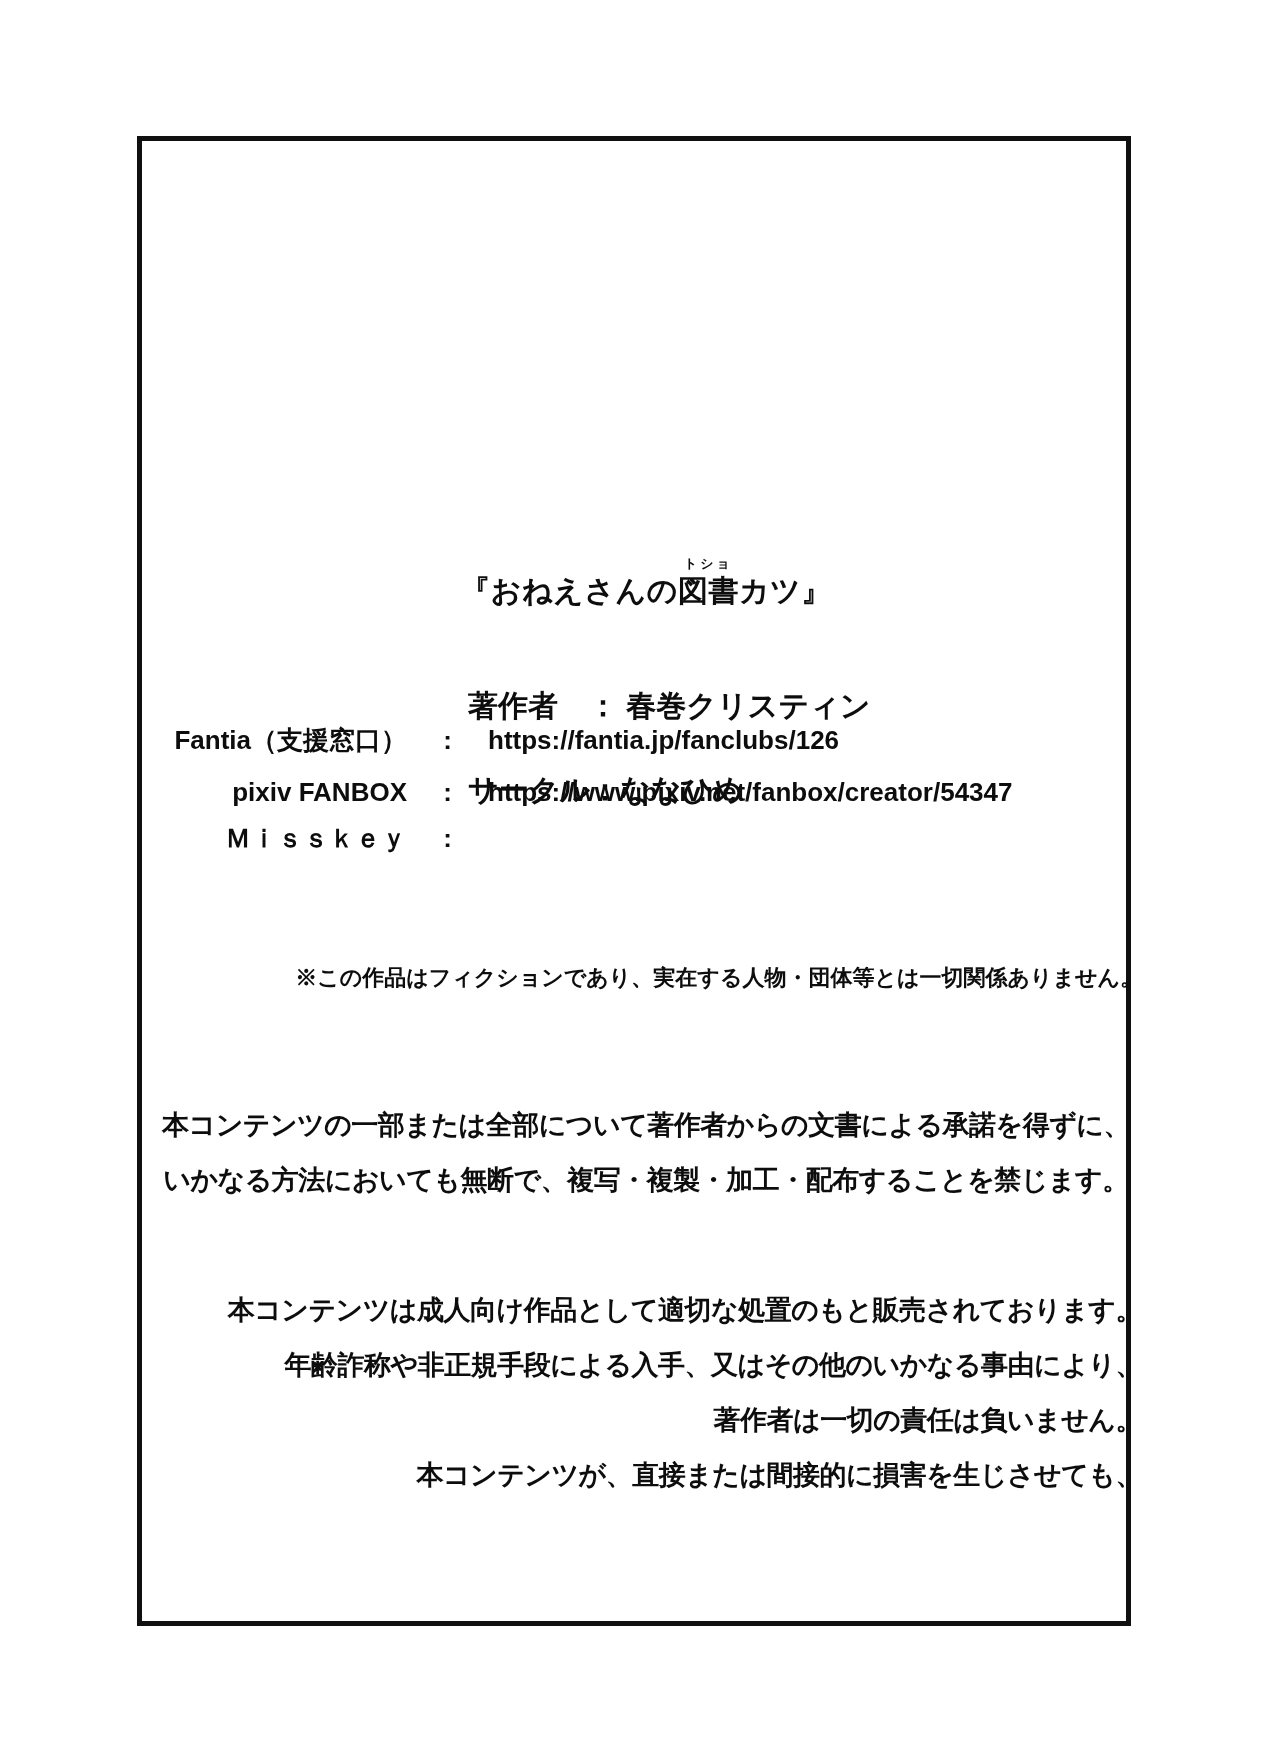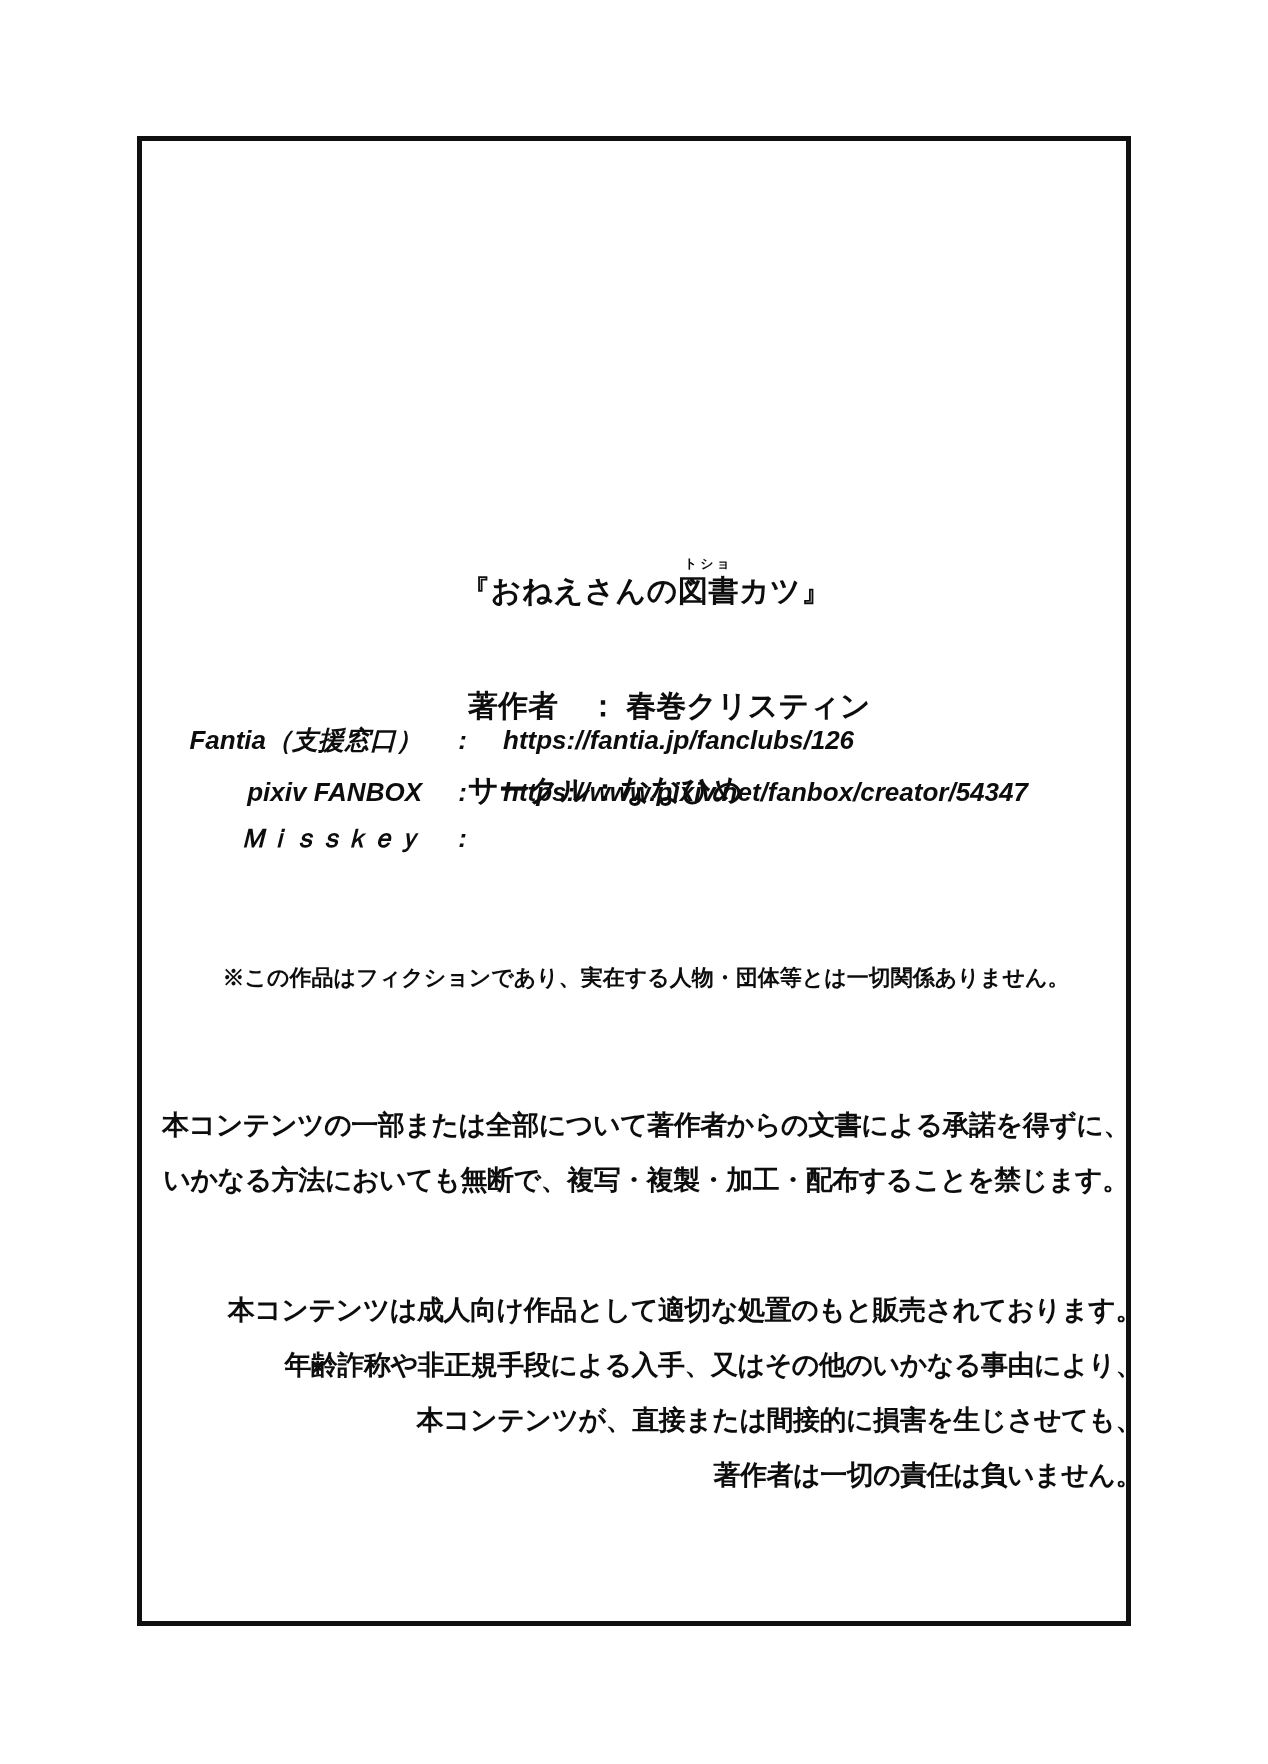--- a/index.html
+++ b/index.html
@@ -56,28 +56,27 @@
     left: 468px;
     top: 636px;
     font-size: 30px;
     font-weight: bold;
     line-height: 28px;
     white-space: pre;
   }
   
   .link-row {
     position: absolute;
-    left: 147px;
+    left: 132px;
     display: flex;
     align-items: center;
     font-size: 26px;
     font-weight: 600;
     line-height: 28px;
     white-space: pre;
-    font-style: italic;
   }
   .link-row.r1 { top: 726px; }
   .link-row.r2 { top: 778px; }
   .link-row.r3 { top: 824px; }
   .link-label {
     display: inline-block;
     width: 275px;
     text-align: right;
   }
   .link-colon {
@@ -87,21 +86,21 @@
   }
   .link-url {
     display: inline-block;
   }
   
   .fiction-note {
     position: absolute;
     top: 963px;
     left: 150px;
     width: 992px;
-    text-align: center;
+    text-align: right;
     font-size: 22px;
     font-weight: bold;
     white-space: nowrap;
   }
   
   .notice {
     position: absolute;
     left: 150px;
     width: 992px;
     text-align: center;
@@ -148,17 +147,17 @@
   <div class="fiction-note">※この作品はフィクションであり、実在する人物・団体等とは一切関係ありません。</div>
 
   <div class="notice copyright">
     <div>本コンテンツの一部または全部について著作者からの文書による承諾を得ずに、</div>
     <div>いかなる方法においても無断で、複写・複製・加工・配布することを禁じます。</div>
   </div>
 
   <div class="notice liability">
     <div>本コンテンツは成人向け作品として適切な処置のもと販売されております。</div>
     <div>年齢詐称や非正規手段による入手、又はその他のいかなる事由により、</div>
+    <div>著作者は一切の責任は負いません。</div>
     <div>本コンテンツが、直接または間接的に損害を生じさせても、</div>
-    <div>著作者は一切の責任は負いません。</div>
   </div>
 
 </div>
 
 </body></html>

